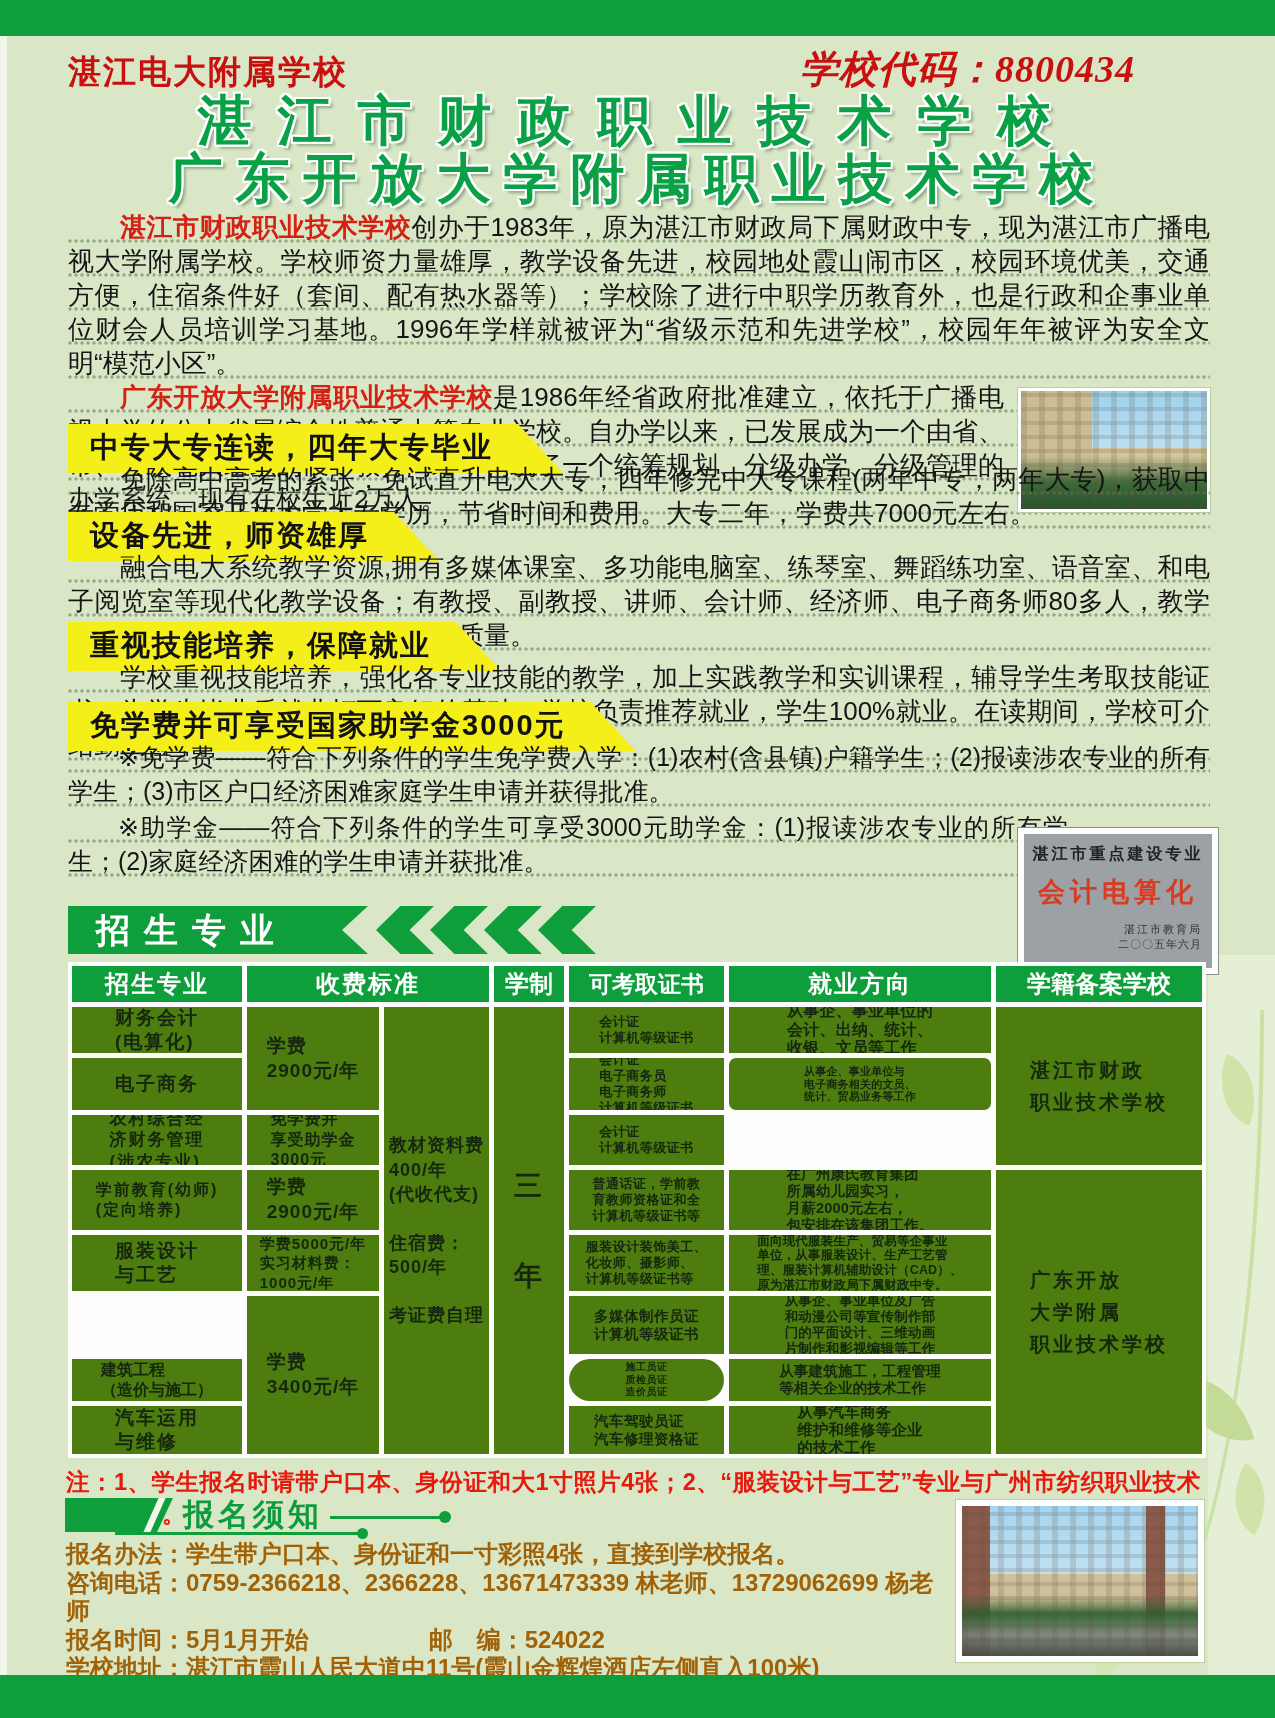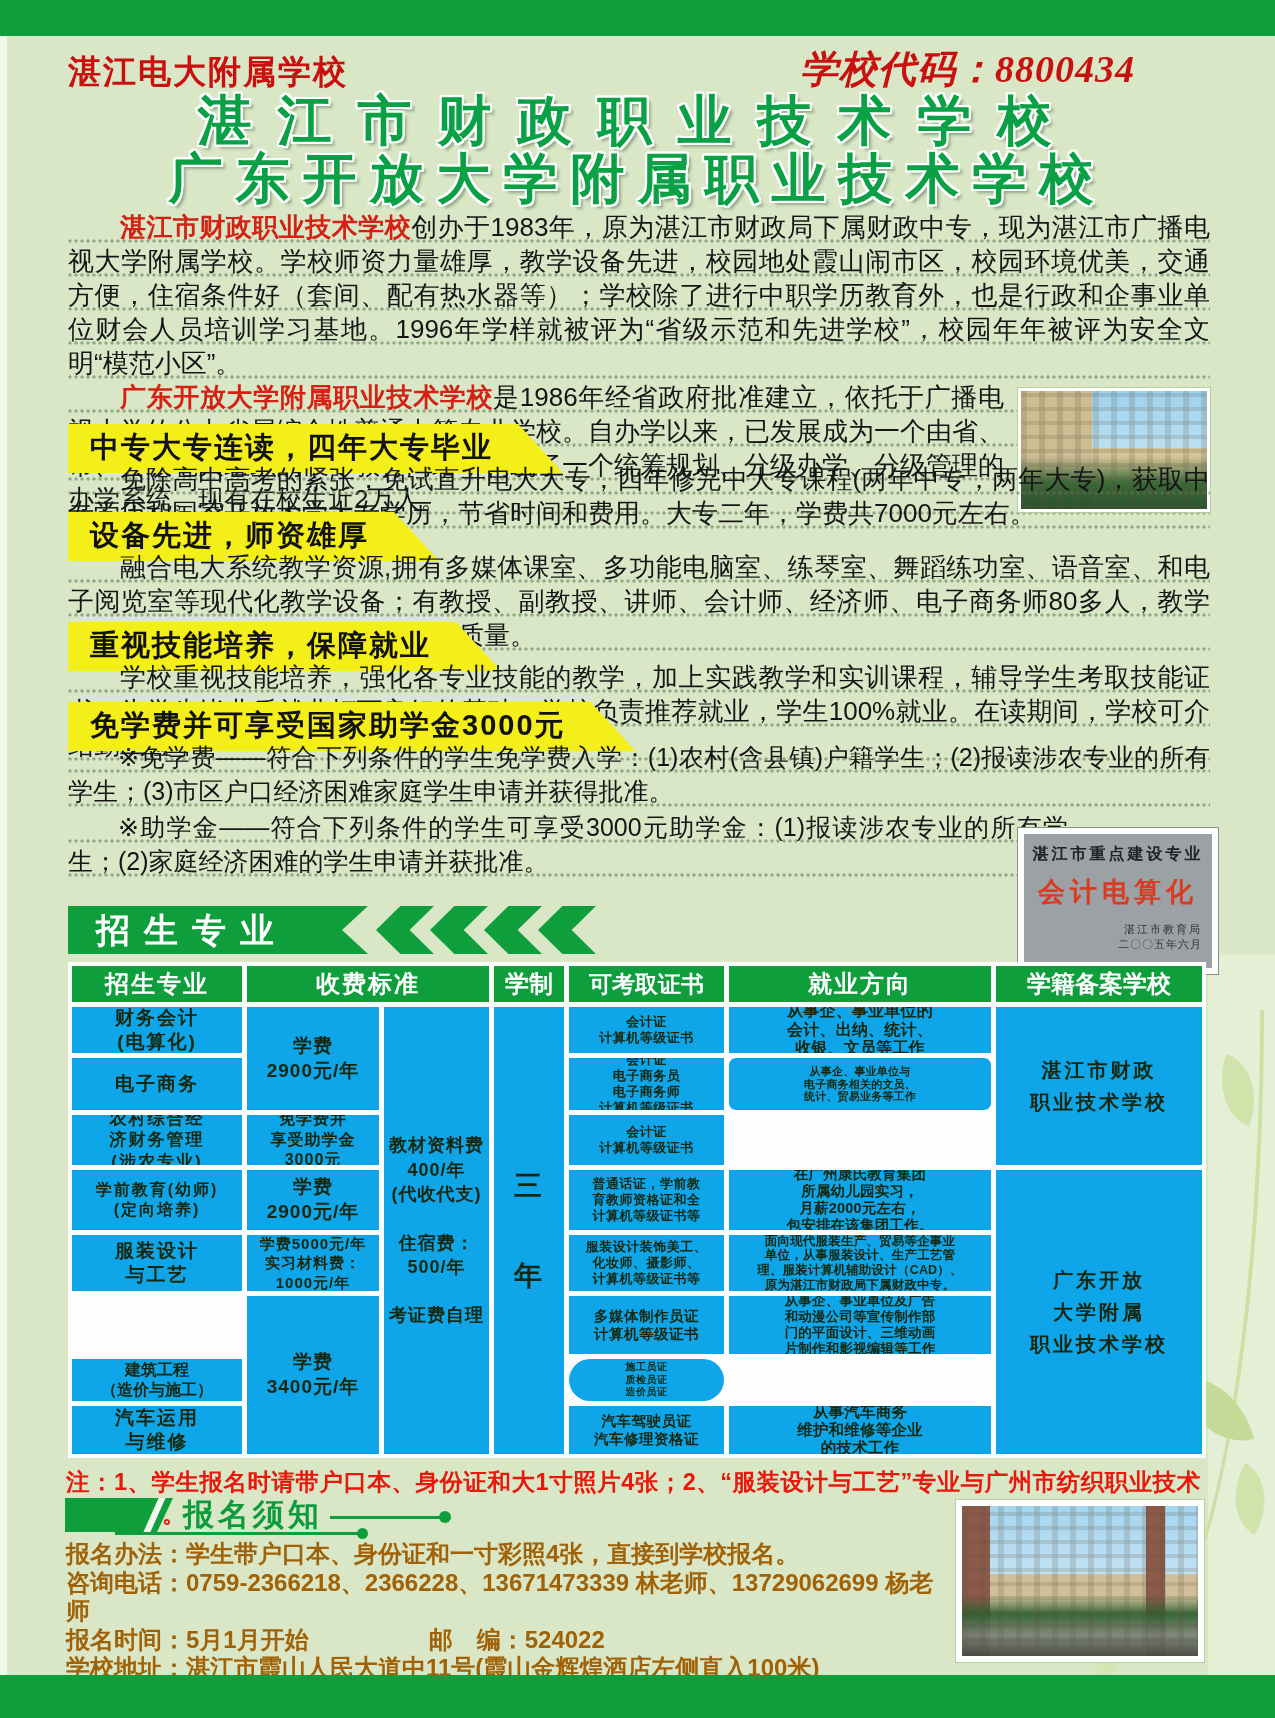--- a/index.html
+++ b/index.html
@@ -62,22 +62,22 @@
   .chev{position:absolute;top:0;width:58px;height:48px;background:#0f9e3c;
     clip-path:polygon(42% 0,100% 0,58% 50%,100% 100%,42% 100%,0 50%);}
   
   .enroll-table{left:68px;top:962px;width:1138px;background:#fdfdfd;padding:4px;
     display:grid;box-sizing:border-box;
     grid-template-columns:170px 132px 105px 70px 155px 262px 206px;
     grid-template-rows:36px 46px 52px 50px 60px 56px 58px 42px 48px;
     gap:5px;}
   .th{background:#0f9e3c;color:#fff;font-size:24px;font-weight:bold;letter-spacing:2px;
       display:flex;align-items:center;justify-content:center;}
-  .td{background:#0ea5e9;color:#15270e;display:flex;align-items:center;justify-content:center;
-      text-align:center;white-space:pre-line;overflow:hidden;}
+  .td{background:#4d7c0f;color:#15270e;display:flex;align-items:center;justify-content:center;
+      text-align:left;white-space:pre-line;overflow:hidden;}
   .td.major{font-size:19px;font-weight:bold;letter-spacing:2px;line-height:1.25;}
   .td.major-sm{font-size:16px;}
   .td.fee{font-size:19px;font-weight:bold;line-height:1.3;letter-spacing:1px;}
   .td.fee-sm{font-size:15px;}
   .td.duration{font-size:28px;font-weight:bold;line-height:3.2;letter-spacing:2px;}
   .td.cert{font-size:13px;font-weight:bold;line-height:1.25;letter-spacing:.5px;}
   .td.career{font-size:14.5px;font-weight:bold;line-height:1.18;letter-spacing:.2px;}
   .td.school{font-size:20px;font-weight:bold;letter-spacing:3px;line-height:1.6;}
   
   .note{left:66px;top:1466px;width:1150px;color:#e8180c;font-size:23.5px;font-weight:bold;letter-spacing:.5px;}
@@ -243,20 +243,22 @@
 月薪2000元左右，
 包安排在该集团工作。</div>
   <div class="td career" style="grid-column:6;grid-row:6;font-size:12.5px;">面向现代服装生产、贸易等企事业
 单位，从事服装设计、生产工艺管
 理、服装计算机辅助设计（CAD）、
 原为湛江市财政局下属财政中专。</div>
   <div class="td career" style="grid-column:6;grid-row:7;font-size:13.5px;">从事企、事业单位及广告
 和动漫公司等宣传制作部
 门的平面设计、三维动画
 片制作和影视编辑等工作</div>
+  <div class="td career" style="grid-column:6;grid-row:8;">从事建筑施工，工程管理
+等相关企业的技术工作</div>
   <div class="td career" style="grid-column:6;grid-row:9;font-size:15.5px;">从事汽车商务
 维护和维修等企业
 的技术工作</div>
 
   <div class="td school" style="grid-column:7;grid-row:2/5;">湛江市财政
 职业技术学校</div>
   <div class="td school" style="grid-column:7;grid-row:5/10;">广东开放
 大学附属
 职业技术学校</div>
 </div>

